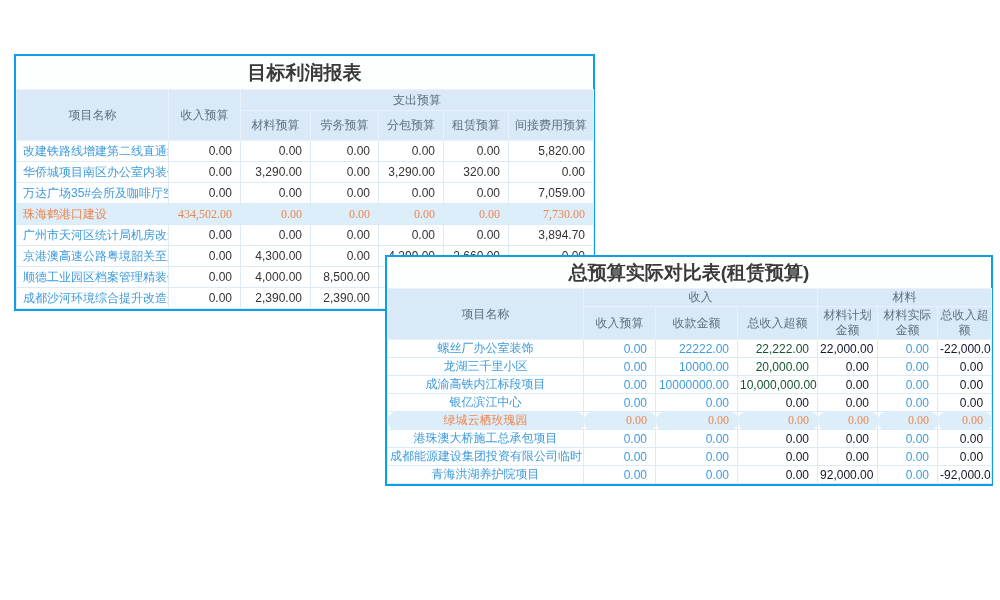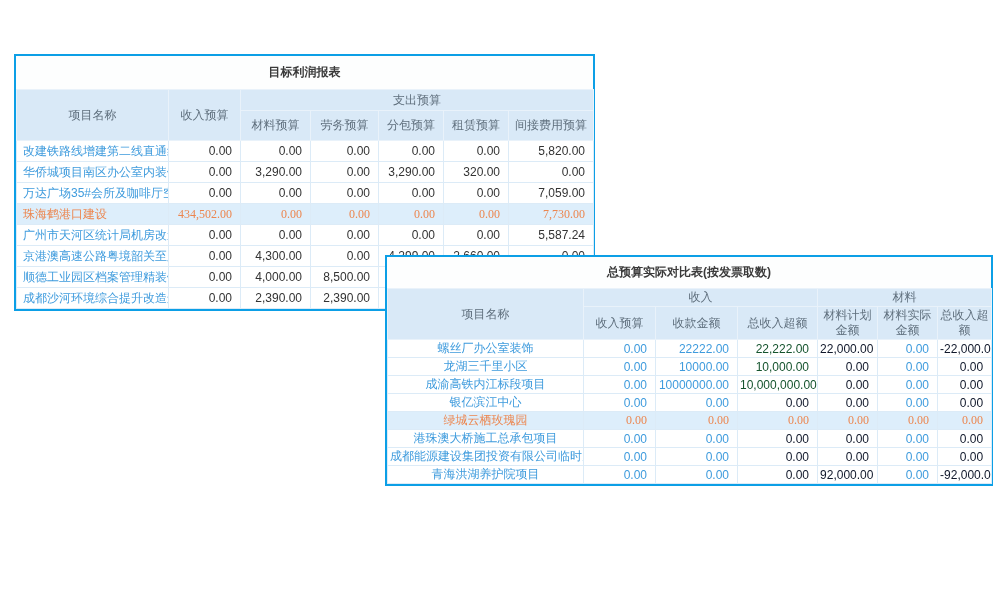--- a/index.html
+++ b/index.html
@@ -4,38 +4,38 @@
 <style>
   * { margin:0; padding:0; box-sizing:border-box; }
   html,body { width:1000px; height:600px; background:#ffffff; overflow:hidden;
     font-family:"Liberation Sans","DejaVu Sans",sans-serif; }
   .stage { position:relative; width:1000px; height:600px; background:#fff; }
 
   .report { position:absolute; background:#fff; border:2px solid #0c9fe6; }
   #table1 { left:14px;  top:54px;  width:581px; z-index:1; }
   #table2 { left:385px; top:255px; width:608px; z-index:2; }
 
-  .tbl-title { text-align:center; font-size:12px; font-weight:bold; color:#3a3a3a;
+  .tbl-title { text-align:center; font-size:19px; font-weight:bold; color:#3a3a3a;
     background:#fdfefe; }
   #table1 .tbl-title { height:33px; line-height:33px; }
   #table2 .tbl-title { height:31px; line-height:31px; }
 
   table { width:100%; border-collapse:collapse; table-layout:fixed; font-size:12px; }
   thead { border-top:1px solid #c6dcEE; }
   th { background:#d9e9f7; color:#5f6f7d; font-weight:normal; text-align:center;
     border:1px solid #e9f2fa; padding:1px 2px; line-height:1.25; }
   #table1 thead tr.group-row th { height:21px; }
   #table1 thead tr.sub-row th   { height:30px; white-space:nowrap; overflow:hidden; }
   #table2 thead tr.group-row th { height:18px; }
   #table2 thead tr.sub-row th   { height:32px; }
 
   td { border:1px solid #dcebf7; color:#333; white-space:nowrap; overflow:hidden;
     background:#fff; }
   #table1 td { height:21px; }
-  #table2 td { height:18px; }
+  #table2 td { height:18px;border-radius:8px; }
   td.num { text-align:right; padding:0 8px 0 2px; }
   td.name-cell { color:#3e9bdd; cursor:pointer; }
   #table1 td.name-cell { text-align:left; padding:0 2px 0 6px; }
   #table2 td.name-cell { text-align:center; padding:0 2px; }
 
   .c-blue   { color:#3e9bdd; }
   .c-red    { color:#14532d; }
   .c-black  { color:#0f172a; }
   .c-orange { color:#ec864f; }
 
@@ -110,21 +110,21 @@
             <td class="num">0.00</td>
             <td class="num">7,730.00</td>
           </tr>
           <tr>
             <td class="name-cell">广州市天河区统计局机房改造项目</td>
             <td class="num">0.00</td>
             <td class="num">0.00</td>
             <td class="num">0.00</td>
             <td class="num">0.00</td>
             <td class="num">0.00</td>
-            <td class="num">5,587.24</td>
+            <td class="num">3,894.70</td>
           </tr>
           <tr>
             <td class="name-cell">京港澳高速公路粤境韶关至广州三</td>
             <td class="num">0.00</td>
             <td class="num">4,300.00</td>
             <td class="num">0.00</td>
             <td class="num">4,299.00</td>
             <td class="num">2,660.00</td>
             <td class="num">0.00</td>
           </tr>
@@ -144,21 +144,21 @@
             <td class="num">2,390.00</td>
             <td class="num"></td>
             <td class="num"></td>
             <td class="num"></td>
           </tr>
         </tbody>
     </table>
   </div>
 
   <div class="report" id="table2">
-    <div class="tbl-title">总预算实际对比表(按发票取数)</div>
+    <div class="tbl-title">总预算实际对比表(租赁预算)</div>
     <table>
       <colgroup>
         <col style="width:196px">
           <col style="width:72px">
           <col style="width:82px">
         <col style="width:80px">
           <col style="width:60px">
           <col style="width:60px">
           <col style="width:54px">
       </colgroup>
@@ -184,21 +184,21 @@
             <td class="num c-blue">22222.00</td>
             <td class="num c-red">22,222.00</td>
             <td class="num c-black">22,000.00</td>
             <td class="num c-blue">0.00</td>
             <td class="num c-black">-22,000.00</td>
           </tr>
           <tr>
             <td class="name-cell">龙湖三千里小区</td>
             <td class="num c-blue">0.00</td>
             <td class="num c-blue">10000.00</td>
-            <td class="num c-red">10,000.00</td>
+            <td class="num c-red">20,000.00</td>
             <td class="num c-black">0.00</td>
             <td class="num c-blue">0.00</td>
             <td class="num c-black">0.00</td>
           </tr>
           <tr>
             <td class="name-cell">成渝高铁内江标段项目</td>
             <td class="num c-blue">0.00</td>
             <td class="num c-blue">10000000.00</td>
             <td class="num c-red">10,000,000.00</td>
             <td class="num c-black">0.00</td>

